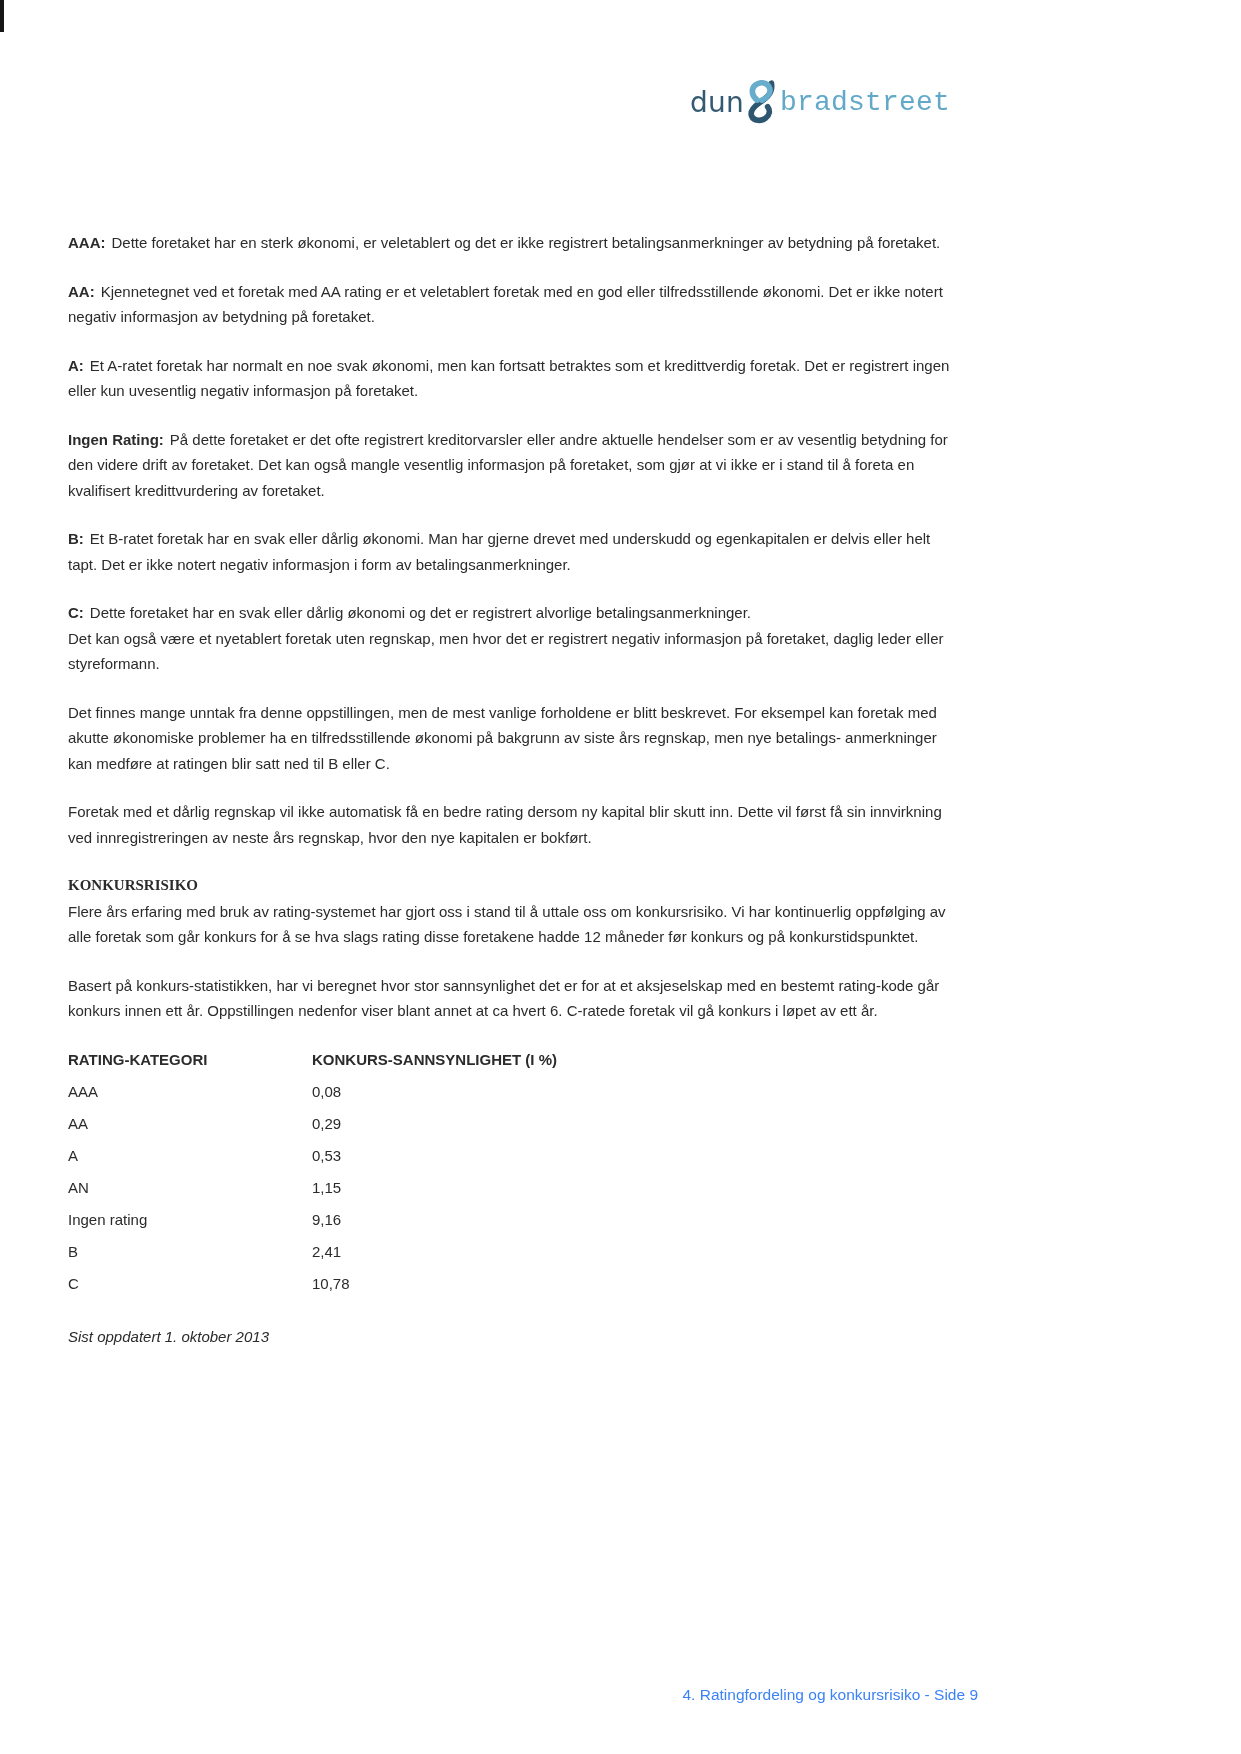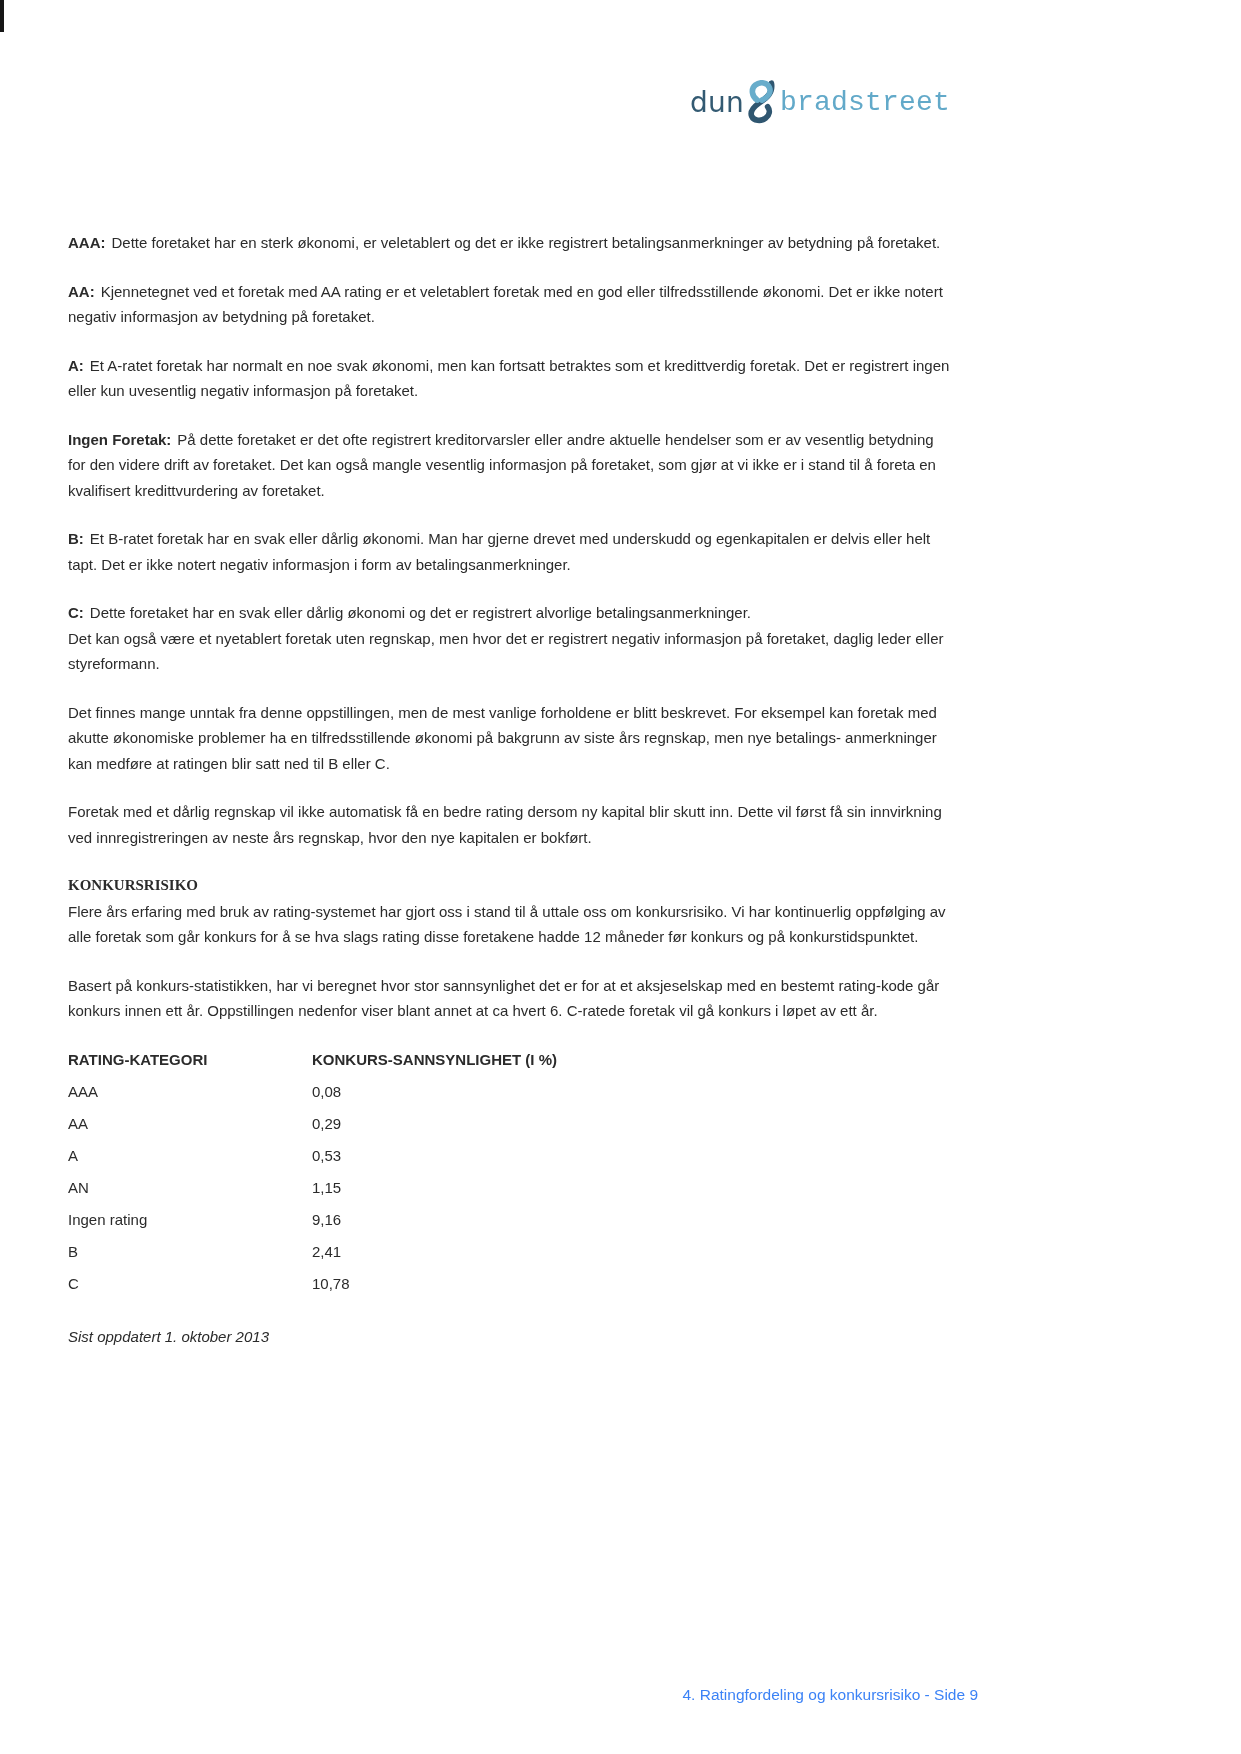--- a/index.html
+++ b/index.html
@@ -81,21 +81,21 @@
     <p class="para">
       <strong>AA:</strong><span class="ptext">Kjennetegnet ved et foretak med AA rating er et veletablert foretak med en god eller tilfredsstillende økonomi. Det er ikke notert negativ informasjon av betydning på foretaket.</span>
     </p>
 
     <p class="para">
       <strong>A:</strong><span class="ptext">Et A-ratet foretak har normalt en noe svak økonomi, men kan fortsatt betraktes som et kredittverdig foretak. Det er registrert ingen eller kun uvesentlig negativ informasjon på foretaket.</span>
     </p>
 
 
     <p class="para">
-      <strong>Ingen Foretak:</strong><span class="ptext">På dette foretaket er det ofte registrert kreditorvarsler eller andre aktuelle hendelser som er av vesentlig betydning for den videre drift av foretaket. Det kan også mangle vesentlig informasjon på foretaket, som gjør at vi ikke er i stand til å foreta en kvalifisert kredittvurdering av foretaket.</span>
+      <strong>Ingen Rating:</strong><span class="ptext">På dette foretaket er det ofte registrert kreditorvarsler eller andre aktuelle hendelser som er av vesentlig betydning for den videre drift av foretaket. Det kan også mangle vesentlig informasjon på foretaket, som gjør at vi ikke er i stand til å foreta en kvalifisert kredittvurdering av foretaket.</span>
     </p>
 
     <p class="para">
       <strong>B:</strong><span class="ptext">Et B-ratet foretak har en svak eller dårlig økonomi. Man har gjerne drevet med underskudd og egenkapitalen er delvis eller helt tapt. Det er ikke notert negativ informasjon i form av betalingsanmerkninger.</span>
     </p>
 
     <p class="para">
       <strong>C:</strong><span class="ptext">Dette foretaket har en svak eller dårlig økonomi og det er registrert alvorlige betalingsanmerkninger.
 Det kan også være et nyetablert foretak uten regnskap, men hvor det er registrert negativ informasjon på foretaket, daglig leder eller styreformann.</span>
     </p>

